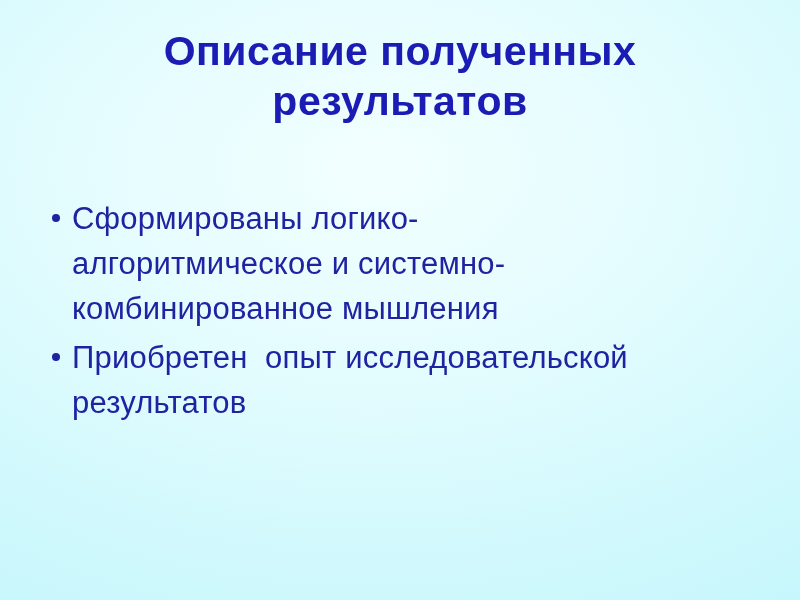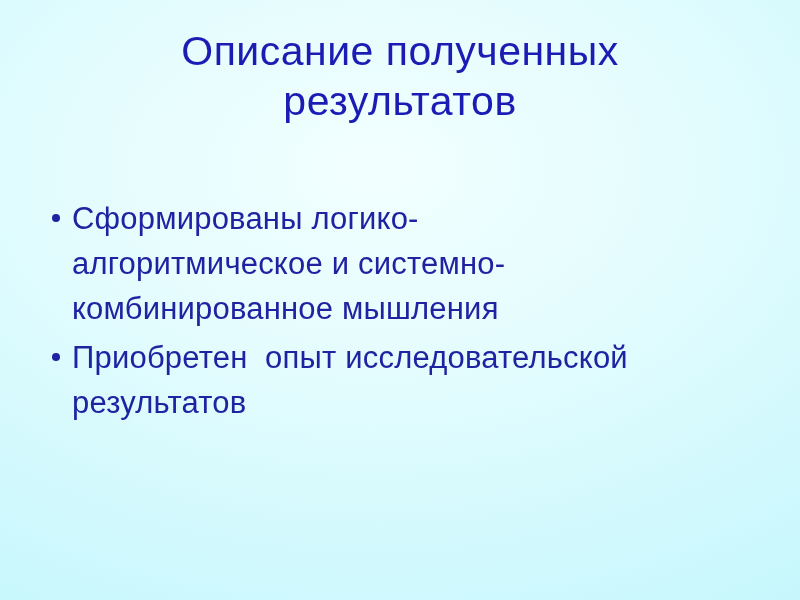--- a/index.html
+++ b/index.html
@@ -18,21 +18,21 @@
   }
   .title {
     position: absolute;
     top: 26px;
     left: 0;
     right: 0;
     margin: 0;
     text-align: center;
     font-size: 41px;
     line-height: 50px;
-    font-weight: 400;
+    font-weight: 700;
     letter-spacing: 0.5px;
     white-space: pre-line;
   }
   .content {
     position: absolute;
     top: 196px;
     left: 52px;
     right: 42px;
   }
   .bullet {

